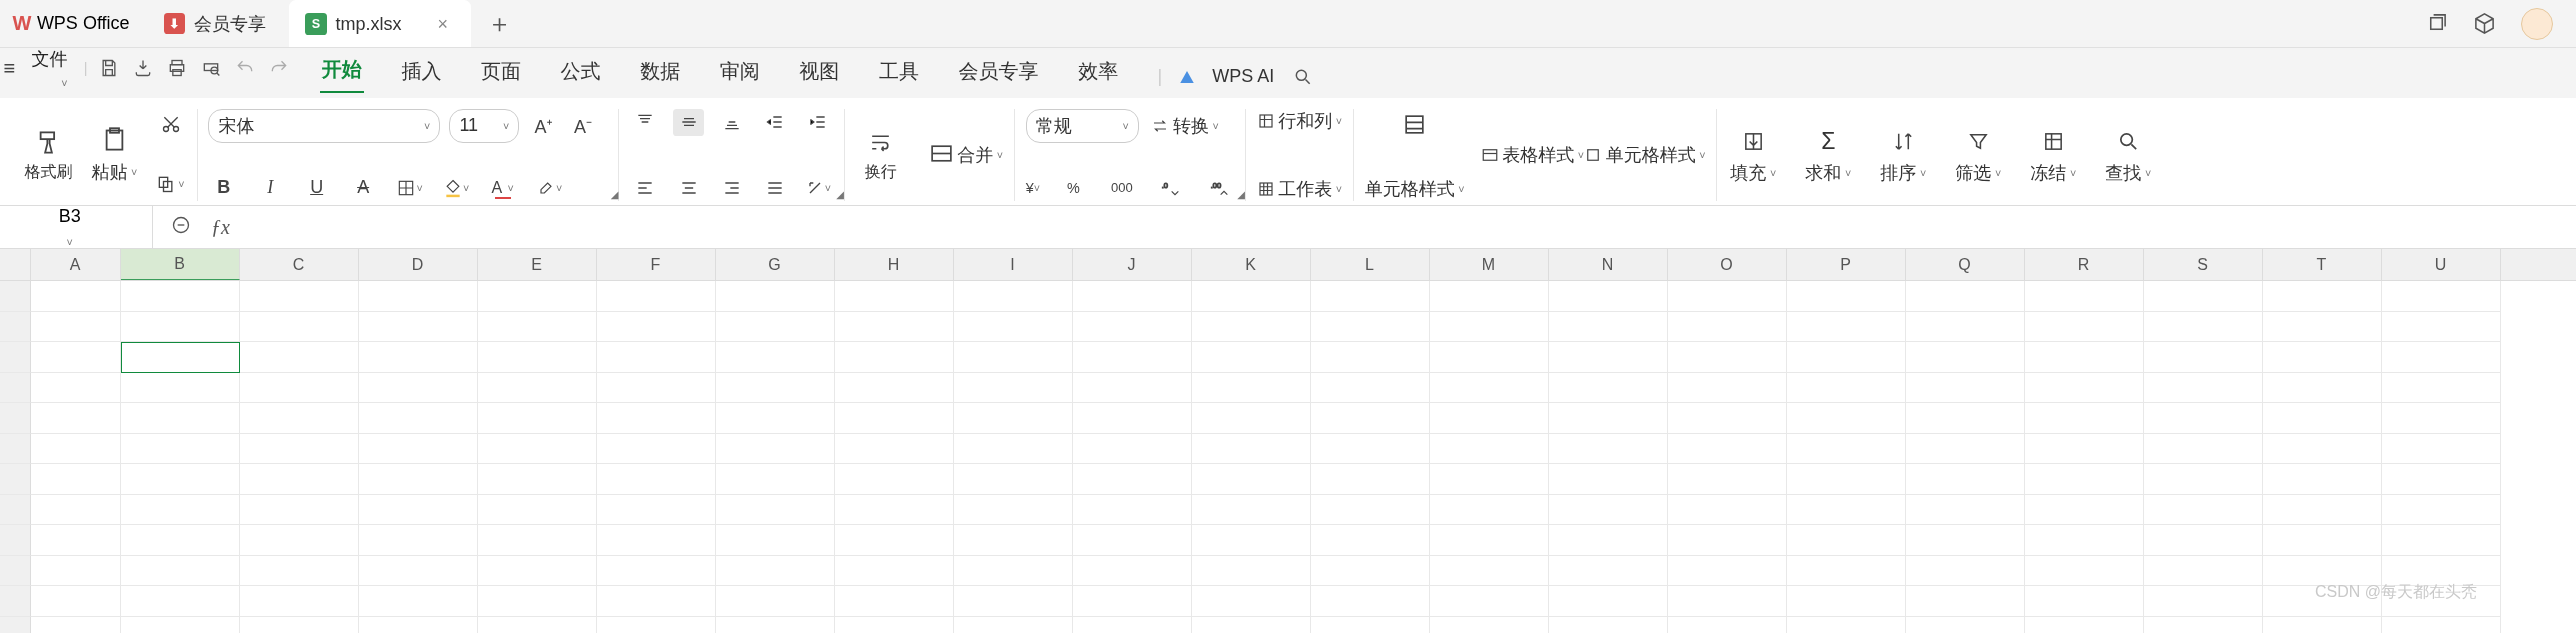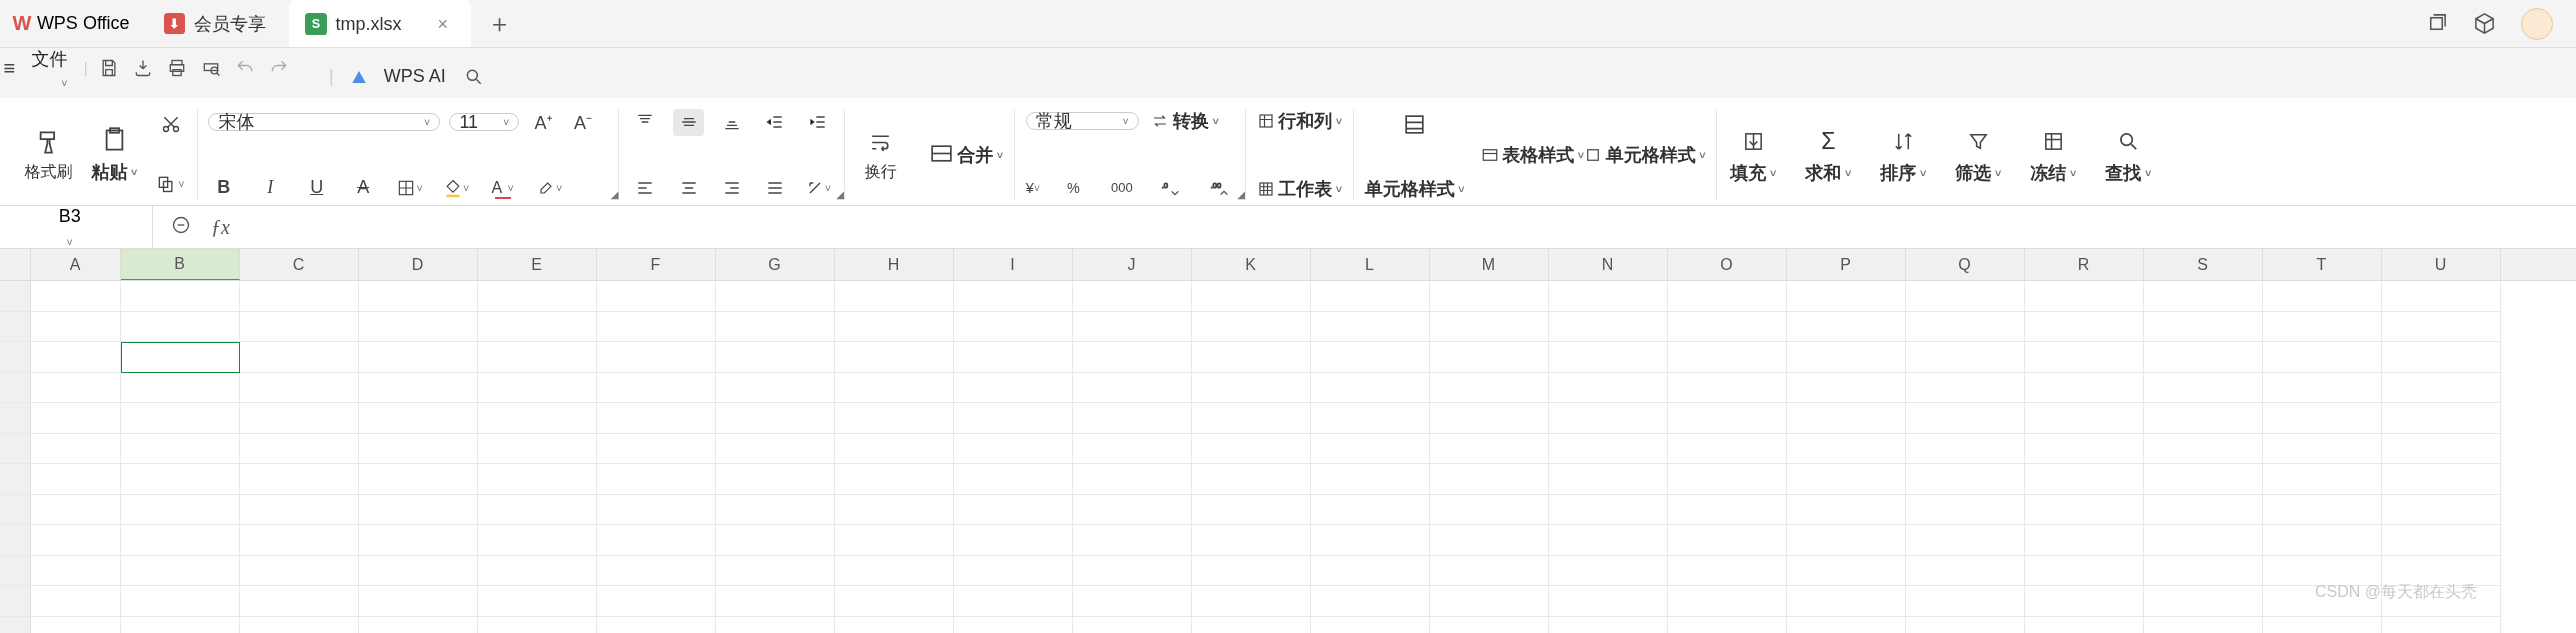--- a/index.html
+++ b/index.html
@@ -29,21 +29,21 @@
 .ai-seg { display: flex; align-items: center; gap: 16px; margin-left: 34px; padding-bottom: 9px; font-size: 18px; color: #333; }
 .ai-mark { width: 18px; height: 18px; }
 .ribbon { background: #fff; border-bottom: 0.9px solid #dcdcdc; height: 108px; display: flex; align-items: stretch; padding: 10.8px 12.6px 3.6px; gap: 0; position: relative; }
 .grp { display: flex; flex-direction: column; justify-content: space-between; padding: 0 10.8px; border-right: 0.9px solid #e6e6e6; }
 .grp:last-child { border-right: none; }
 .row { display: flex; align-items: center; gap: 9px; }
 .bigbtn { display: flex; flex-direction: column; align-items: center; justify-content: flex-end; gap: 3.6px; font-size: 16px; color: #333; width: 50px; }
 .bigbtn .icn { font-size: 25px; height: 32px; display:flex; align-items:center; }
 .smbtn { display: flex; align-items: center; justify-content: center; width: 30.5px; height: 27px; color: #444; }
 .smbtn svg { width: 20px; height: 20px; }
-.fld { height: 18px; border: 0.9px solid #ccc; border-radius: 14px; display: flex; align-items: center; padding: 0 9px; background: #fff; font-size: 18px; color: #333; }
+.fld { height: 34px; border: 0.9px solid #ccc; border-radius: 14px; display: flex; align-items: center; padding: 0 9px; background: #fff; font-size: 18px; color: #333; }
 .font-name { width: 232px; justify-content: space-between; }
 .font-size { width: 70px; justify-content: space-between; }
 .caret { font-size: 10.8px; color: #777; }
 .mt4 { margin-top: 5.4px; }
 .overflow-tri { position: absolute; right: 0; bottom: 1.8px; font-size: 10px; color: #777; }
 .seg-wrap { position: relative; }
 .namebox-row { height: 43px; background: #fff; border-bottom: 0.9px solid #dcdcdc; display: flex; align-items: center; }
 .namebox { width: 153px; border-right: 0.9px solid #dcdcdc; height: 100%; display: flex; align-items: center; justify-content: space-between; padding: 0 12.6px 0 0; flex-direction: column; }
 .namebox input { border: none; outline: none; font-size: 18px; width: 99px; text-align: center; background: transparent; }
 .fx-zone { display: flex; align-items: center; gap: 20px; padding: 0 18px; color: #555; font-size: 20px; }
@@ -56,21 +56,21 @@
 .ch.sel { background: #d9ead3; border-bottom: 1.8px solid #3a9d5a; }
 .gridbody { display: flex; }
 .rowhdrs { width: 30.5px; }
 .rh { height: 30.5px; border-right: 0.9px solid #dcdcdc; border-bottom: 0.9px solid #e8e8e8; background: #f0f0f0; }
 .cells { position: relative; flex: 1; }
 .crow { display: flex; height: 30.5px; }
 .cell { width: 119px; border-right: 0.9px solid #e8e8e8; border-bottom: 0.9px solid #e8e8e8; }
 .cell.first { width: 90px; }
 .sel-cell { position: absolute; border: 1.8px solid #108a3d; background: #fff; pointer-events: none; }
 .watermark { position: absolute; right: 99px; bottom: 30.5px; font-size: 16px; color: #c9c9c9; }
-.txt-btn { font-size: 18px; color: #333; display: flex; align-items: center; gap: 3.6px; white-space: nowrap; font-weight: bold; }
+.txt-btn { font-size: 18px; color: #333; display: flex; align-items: center; gap: 3.6px; white-space: nowrap; }
 </style>
 </head>
 <body>
 
 <div class="titlebar">
   <div class="app-logo">
     <span class="logo-mark">W</span>
     <span>WPS Office</span>
   </div>
   <div class="tab">
@@ -135,20 +135,32 @@
         <svg viewBox="0 0 24 24" fill="none" stroke="currentColor" stroke-width="1.6">
           <path d="M9 14L4 9l5-5M4 9h10a6 6 0 016 6v1"></path>
         </svg>
       </span>
     <span class="mb-icn" style="opacity:.45">
         <svg viewBox="0 0 24 24" fill="none" stroke="currentColor" stroke-width="1.6">
           <path d="M15 14l5-5-5-5M20 9H10a6 6 0 00-6 6v1"></path>
         </svg>
       </span>
   </div>
+  <div class="tabsrow" id="mtabs">
+      <span class="mtab active">开始</span>
+      <span class="mtab">插入</span>
+      <span class="mtab">页面</span>
+      <span class="mtab">公式</span>
+      <span class="mtab">数据</span>
+      <span class="mtab">审阅</span>
+      <span class="mtab">视图</span>
+      <span class="mtab">工具</span>
+      <span class="mtab">会员专享</span>
+      <span class="mtab">效率</span>
+    </div>
   <div class="ai-seg">
     <span style="color:#ccc">|</span>
     <svg class="ai-mark" viewBox="0 0 24 24">
         <path fill="#4a90e2" d="M3 20L12 4l9 16H3z"></path>
       </svg>
     <span>WPS AI</span>
     <span class="mb-icn">
         <svg viewBox="0 0 24 24" fill="none" stroke="currentColor" stroke-width="1.8">
           <circle cx="10" cy="10" r="6"></circle>
           <path d="M20 20l-5-5"></path>

